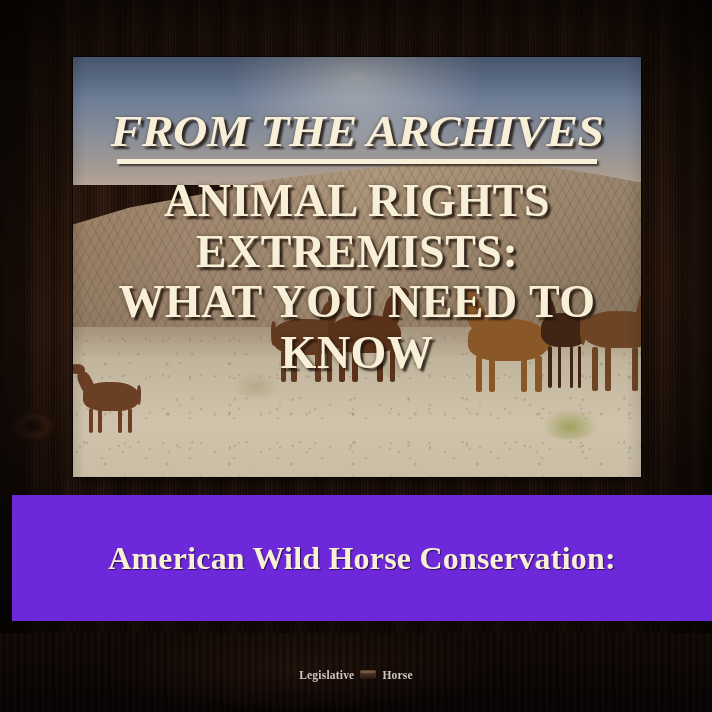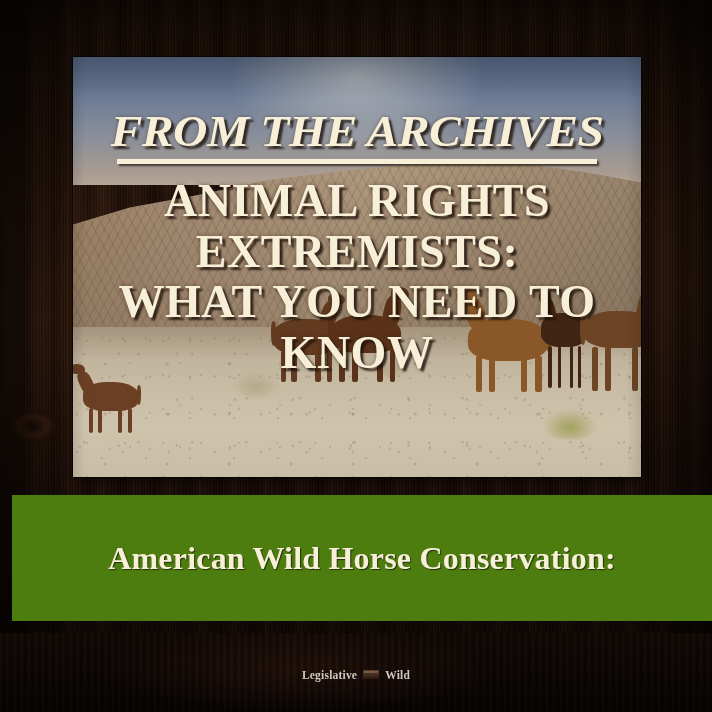--- a/index.html
+++ b/index.html
@@ -201,21 +201,21 @@
     text-shadow: 3px 3px 2px rgba(30,18,10,0.80), 0 0 4px rgba(40,24,12,0.45);
   }
   .headline .hl-line { display: block; white-space: nowrap; }
 
   
   .caption-band {
     position: absolute;
     left: 12px; right: 0;
     top: 495px;
     height: 126px;
-    background: #4d7c0f;
+    background: #6d28d9;
     display: flex;
     align-items: center;
     justify-content: center;
   }
   .caption-text {
     color: #F7EFD7;
     font-family: "Liberation Serif", serif;
     font-weight: bold;
     font-size: 32px;
     line-height: 1.32;
@@ -399,17 +399,17 @@
   <div class="caption-band">
     <div class="caption-text">
       <span class="cap-line">American Wild Horse Conservation:</span>
     </div>
   </div>
 
   <div class="footer">
     <div class="logo-sub">
       <span class="logo-sub-word">Legislative</span>
       <span class="logo-emblem"></span>
-      <span class="logo-sub-word">Wild</span>
+      <span class="logo-sub-word">Horse</span>
     </div>
   </div>
 
 </div>
 
 </body></html>

